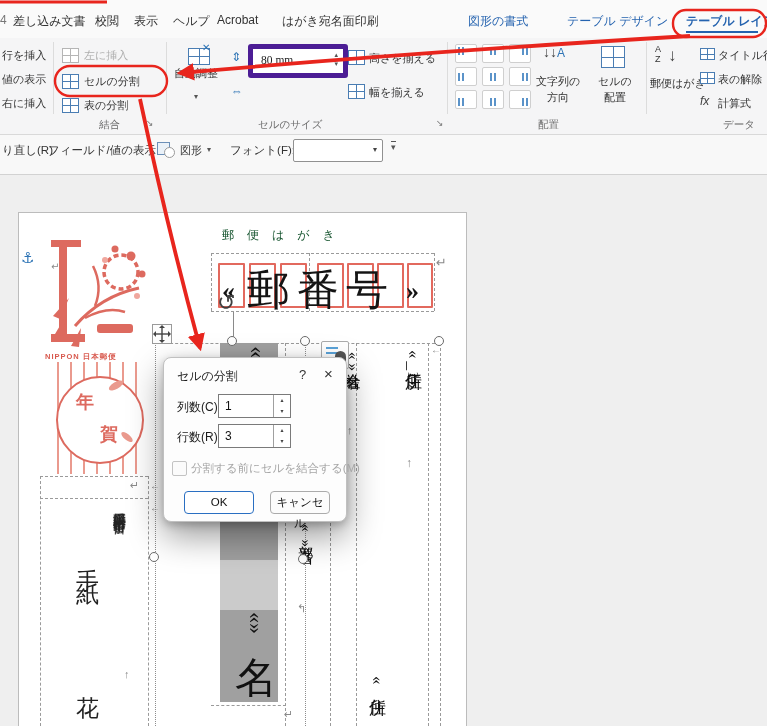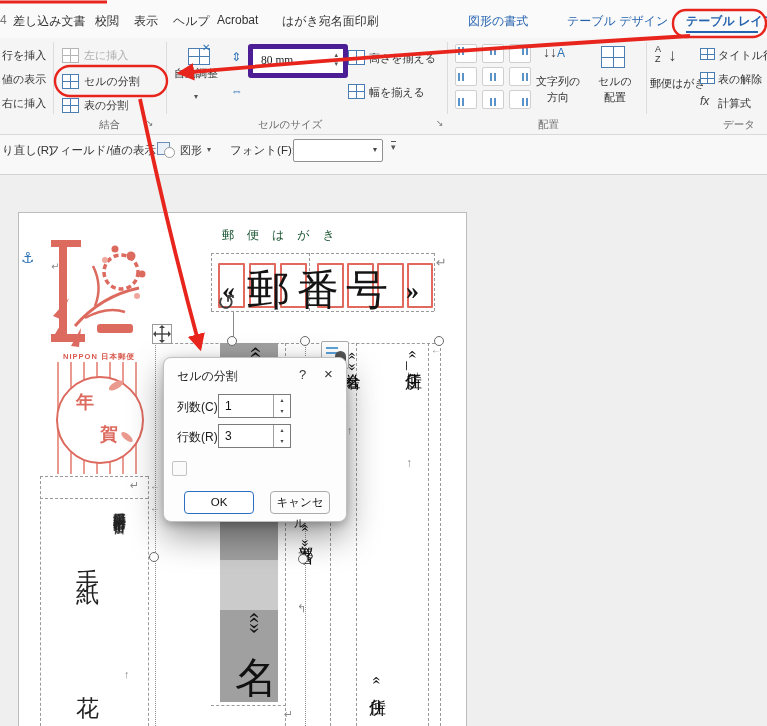--- a/index.html
+++ b/index.html
@@ -248,21 +248,21 @@
       <circle cx="76" cy="36" r="17" stroke-width="3.5" stroke-dasharray="5,3"></circle>
       <path d="M30,90 Q56,60 94,52" stroke-width="3"></path>
       <path d="M40,82 Q62,70 80,76" stroke-width="2.5"></path>
       <path d="M48,30 Q58,50 50,70" stroke-width="2.5"></path>
     </g>
     <g fill="#f0a79e">
         <circle cx="60" cy="24" r="3"></circle>
         <circle cx="92" cy="60" r="3"></circle>
       </g>
   </svg>
-  <div class="abs" style="left:45px;top:352px;width:108px;text-align:center;font-size:7.5px;font-weight:bold;letter-spacing:1px;color:#d8594e;z-index:3">NIPPON 日本郵便</div>
+  <div class="abs" style="left:45px;top:352px;width:108px;text-align:left;font-size:7.5px;font-weight:bold;letter-spacing:1px;color:#d8594e;z-index:3">NIPPON 日本郵便</div>
 
   <div class="abs nline" style="left:57px;top:362px;height:112px;z-index:3"></div>
   <div class="abs nline" style="left:70px;top:362px;height:112px;z-index:3"></div>
   <div class="abs nline" style="left:83px;top:362px;height:112px;z-index:3"></div>
   <div class="abs nline" style="left:96px;top:362px;height:112px;z-index:3"></div>
   <div class="abs nline" style="left:109px;top:362px;height:112px;z-index:3"></div>
   <div class="abs nline" style="left:122px;top:362px;height:112px;z-index:3"></div>
   <div class="abs nline" style="left:135px;top:362px;height:112px;z-index:3"></div>
   <div class="abs" style="left:56px;top:376px;width:84px;height:84px;border:2.5px solid #dd6a5f;border-radius:50%;background:#fff;z-index:4">
     <span class="abs serif red" style="left:18px;top:12px;font-size:18px;font-weight:bold">年</span>
@@ -349,20 +349,21 @@
     <div class="abs dlg-input" style="left:54px;top:36px">
       <span class="v">1</span>
       <span class="dlg-spin"><span>▴</span><br><span>▾</span></span>
     </div>
     <div class="abs dlg-lab" style="left:13px;top:71px">行数(R):</div>
     <div class="abs dlg-input" style="left:54px;top:66px">
       <span class="v">3</span>
       <span class="dlg-spin"><span>▴</span><br><span>▾</span></span>
     </div>
     <div class="abs" style="left:8px;top:103px;width:13px;height:13px;border:1px solid #c3c3c3;background:#fbfbfb;border-radius:2px"></div>
+    <div class="abs" style="left:27px;top:103px;font-size:11.5px;color:#a6a6a6;white-space:nowrap">分割する前にセルを結合する(M)</div>
     <div class="abs btn" style="left:20px;top:133px;width:70px;height:23px;line-height:21px;background:#fff;border:1.8px solid #2a6fc2">OK</div>
     <div class="abs btn" style="left:106px;top:133px;width:60px;height:23px;line-height:21px;background:#fcfcfc;border:1px solid #ababab">キャンセル</div>
   </div>
 
   <svg class="abs overlay" width="767" height="726" viewBox="0 0 767 726">
     <defs>
       <marker id="ah" viewBox="0 0 10 10" refX="8" refY="5" markerWidth="4.6" markerHeight="4.6" orient="auto">
         <path d="M0,0 L10,5 L0,10 z" fill="#e8251d"></path>
       </marker>
     </defs>

